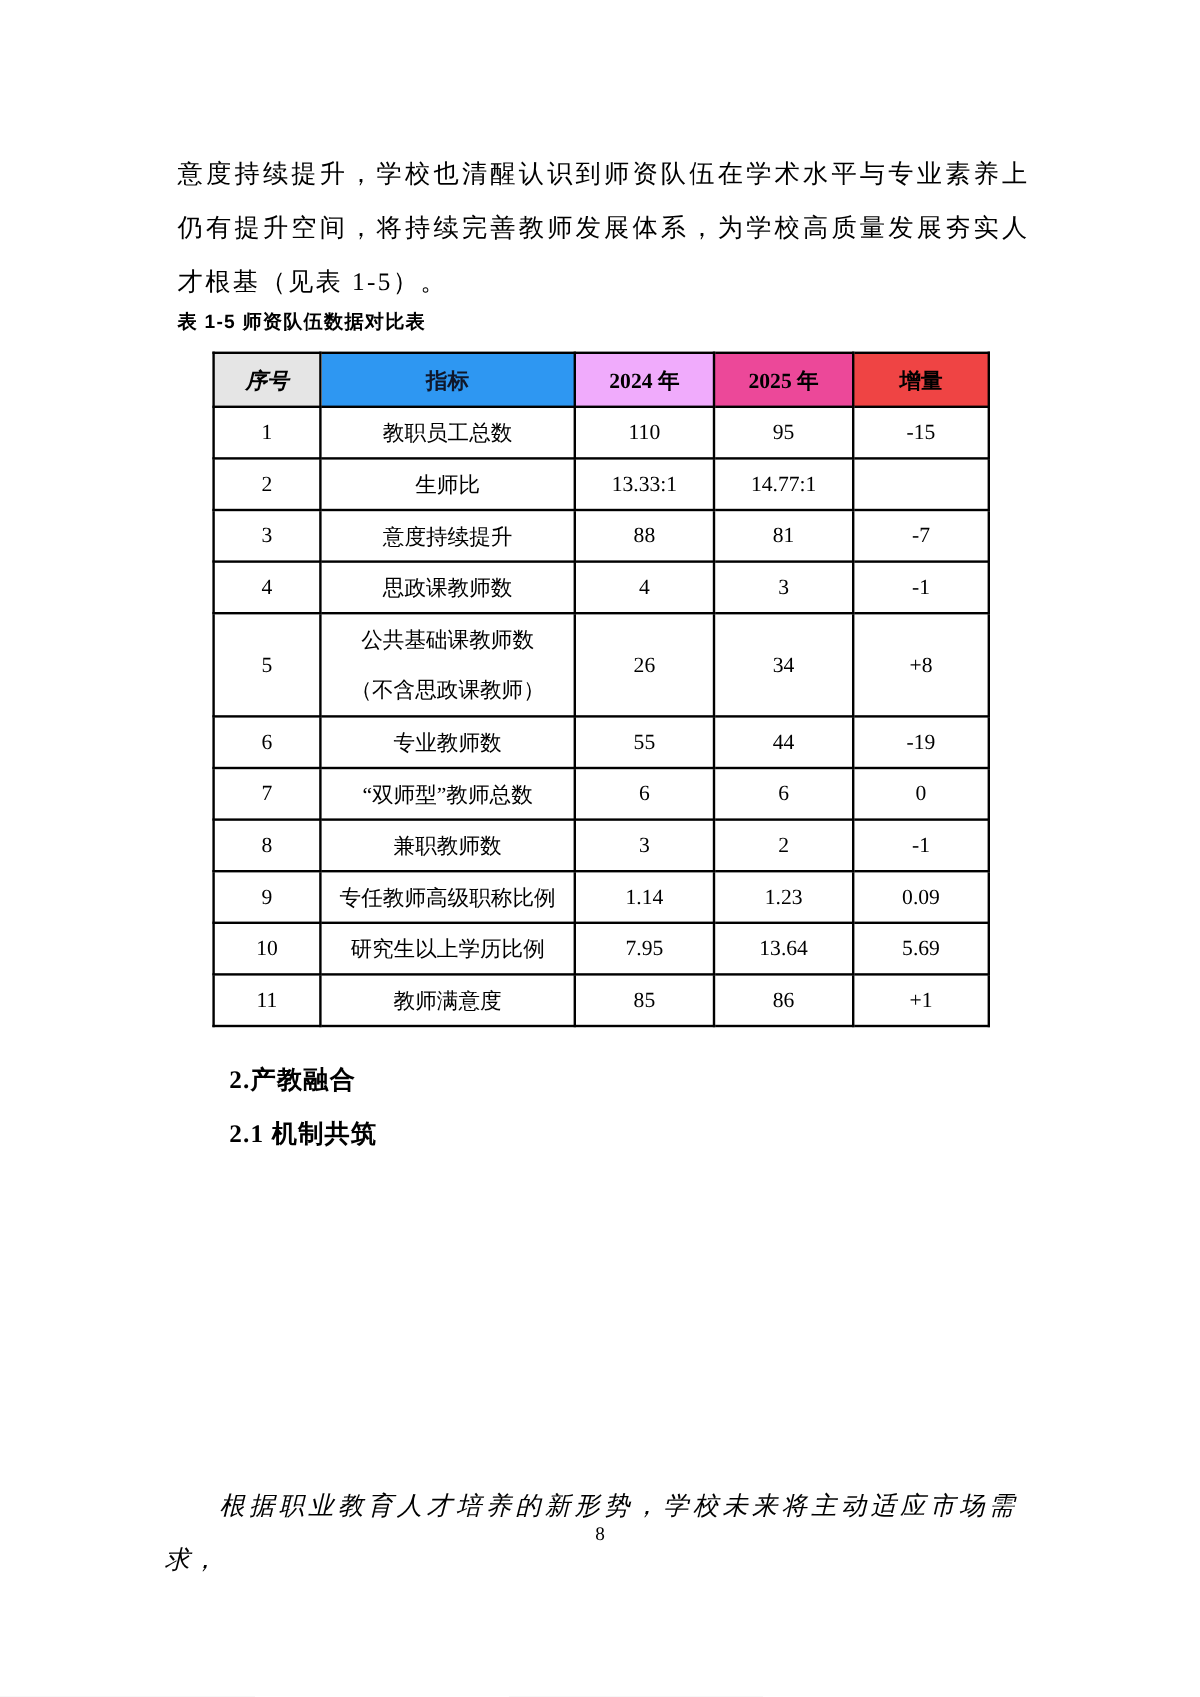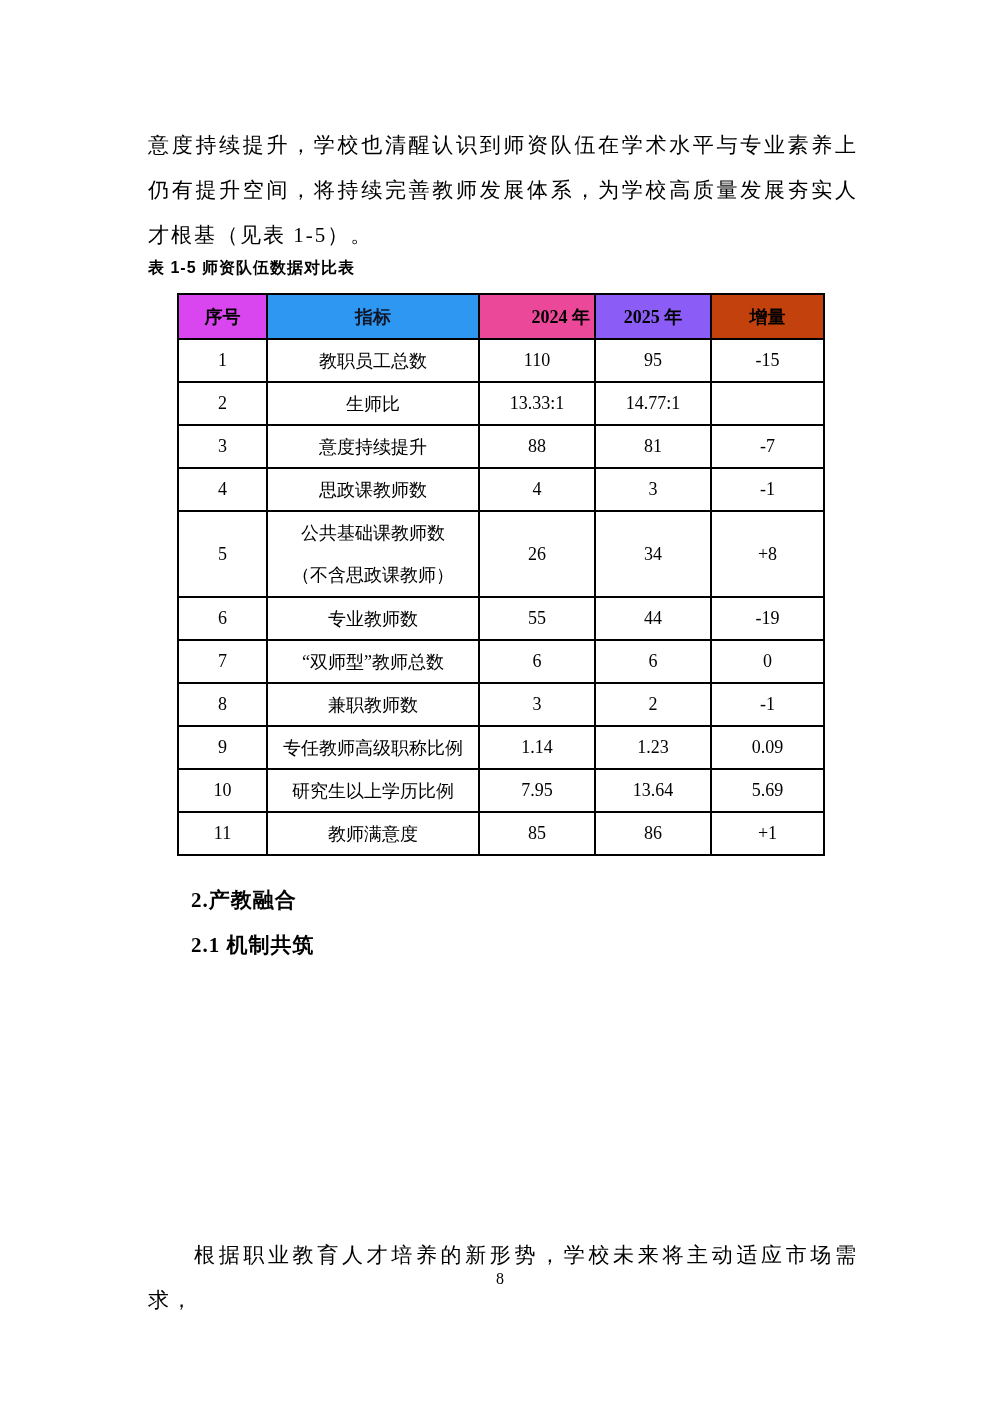--- a/index.html
+++ b/index.html
@@ -77,23 +77,24 @@
   .para-2 {
     position: absolute;
     top: 966px;
     left: 148px;
     width: 710px;
     text-indent: 46px;
   }
   .para-3 {
     position: absolute;
     top: 1233px;
-    left: 148px;
+    left: 137px;
     width: 710px;
     text-indent: 46px;
+    font-style: italic;
   }
   .page-number {
     position: absolute;
     top: 1270px;
     left: 0;
     width: 100%;
     text-align: center;
     font-size: 16px;
   }
 </style>
@@ -109,25 +110,25 @@
   <table class="data-table">
     <colgroup>
       <col style="width:89px">
       <col style="width:212px">
       <col style="width:116px">
       <col style="width:116px">
       <col style="width:113px">
     </colgroup>
     <thead>
       <tr>
-          <th style="background: #d946ef; color: rgb(0, 0, 0);">序号</th>
+          <th style="background: #e5e5e5; color: rgb(0, 0, 0); font-style: italic;">序号</th>
           <th style="background: rgb(46, 151, 242); color: #0f172a;">指标</th>
-          <th style="background: #ec4899; color: rgb(0, 0, 0); text-align: right;">2024 年</th>
-          <th style="background: #8b5cf6; color: rgb(0, 0, 0);">2025 年</th>
-          <th style="background: #c2410c; color: rgb(0, 0, 0);">增量</th>
+          <th style="background: #f0abfc; color: rgb(0, 0, 0);">2024 年</th>
+          <th style="background: #ec4899; color: rgb(0, 0, 0);">2025 年</th>
+          <th style="background: #ef4444; color: rgb(0, 0, 0);">增量</th>
         </tr>
     </thead>
     <tbody>
         <tr>
           <td>1</td>
           <td>教职员工总数</td>
           <td>110</td>
           <td>95</td>
           <td>-15</td>
         </tr>

